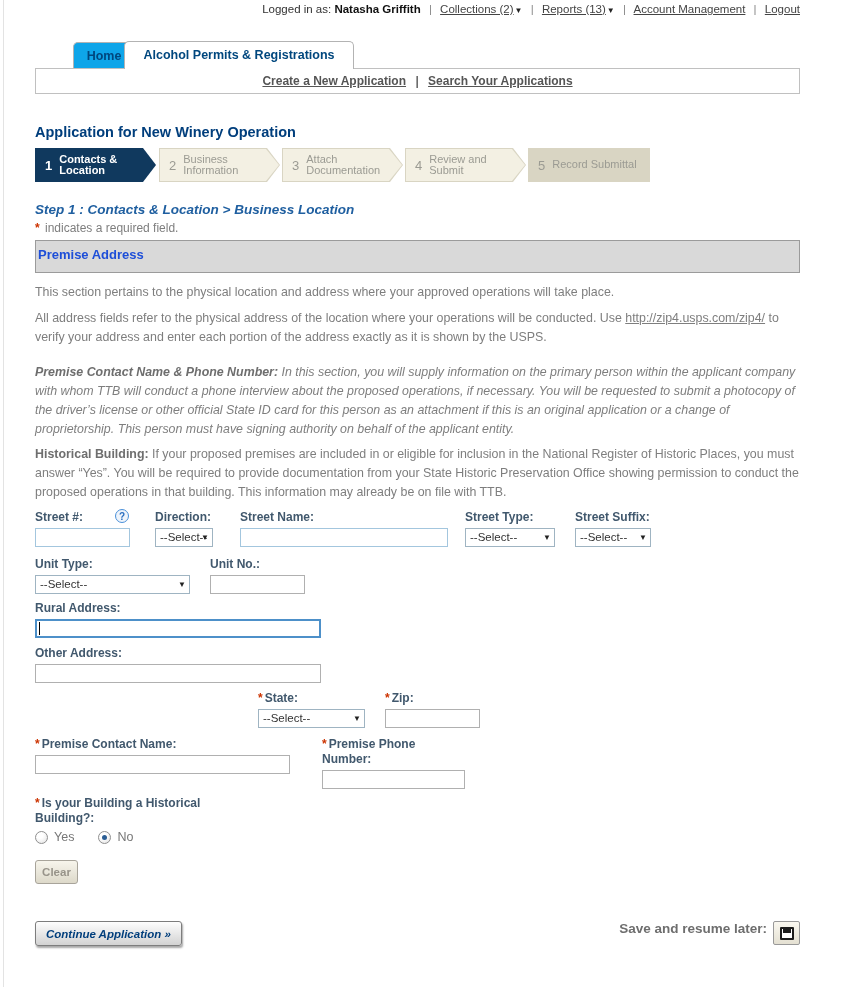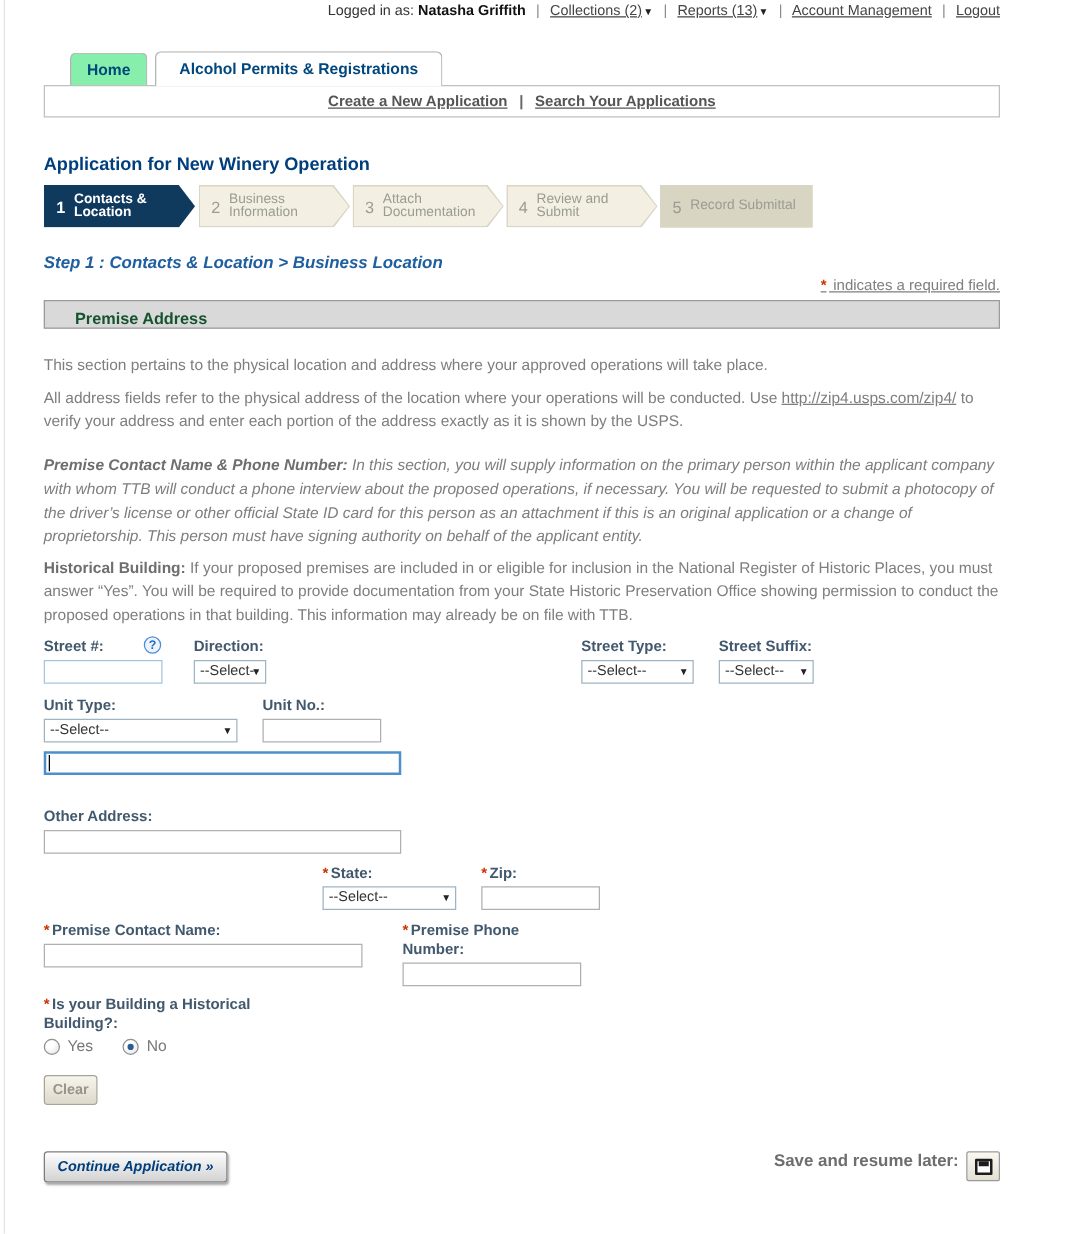--- a/index.html
+++ b/index.html
@@ -10,21 +10,21 @@
 
   
   .topbar { position:absolute; top:3px; left:35px; width:765px; text-align:right; font-size:11.5px; color:#333; white-space:nowrap; }
   .tb-user { font-weight:bold; color:#111; }
   .tb-sep { color:#888; margin:0 5px; }
   .tb-link { color:#444; text-decoration:underline; cursor:pointer; }
   .caret { font-size:8px; color:#222; margin-left:1px; text-decoration:none; display:inline-block; }
 
   
   .tab { position:absolute; height:27px; border:1px solid #b3b3b3; border-bottom:none; border-radius:5px 5px 0 0; font-size:12.5px; font-weight:bold; color:#00477e; text-align:center; line-height:26px; cursor:pointer; }
-  .tab-home { left:56px; top:42px; width:62px; background:#86efac; }
+  .tab-home { left:73px; top:42px; width:62px; background:#0ea5e9; }
   .tab-active { left:124px; top:41px; width:230px; background:#fff; z-index:2; height:28px; }
   .subnav { position:absolute; left:35px; top:68px; width:765px; height:26px; border:1px solid #c0c0c0; background:#fff; text-align:center; line-height:24px; font-size:12px; }
   .subnav a { color:#555; font-weight:bold; text-decoration:underline; cursor:pointer; }
   .subnav .sep { color:#666; margin:0 6px; font-weight:bold; }
 
   
   .page-title { position:absolute; left:35px; top:124px; font-size:14.5px; font-weight:bold; color:#003e7c; }
   .wizard { position:absolute; left:35px; top:148px; height:34px; }
   .step { position:absolute; top:0; height:34px; }
   .step-border { position:absolute; inset:0; }
@@ -34,24 +34,24 @@
   .step .num { font-size:13px; margin-right:7px; }
   .step .lbl { font-size:11px; line-height:11.5px; white-space:pre-line; }
   .step.active .step-fill { background:#10395e; }
   .step.active .num, .step.active .lbl { color:#fff; font-weight:bold; }
   .step.inactive .step-border { background:#d9d5c3; }
   .step.inactive .step-fill { background:#f3f0e3; }
   .step.inactive .num, .step.inactive .lbl { color:#9b9b93; }
   .step5 .step-border { border:1px solid #d9d5c3; background:#f3f0e3; }
 
   .step-heading { position:absolute; left:35px; top:202px; font-size:13.5px; font-weight:bold; font-style:italic; color:#1f5fa0; }
-  .required-note { position:absolute; left:35px; top:221px; width:765px; text-align:right; font-size:12px; color:#7e7e7e;text-decoration:underline; }
+  .required-note { position:absolute; left:35px; top:221px; width:765px; font-size:12px; color:#7e7e7e; }
   .req { color:#cc3300; font-weight:bold; margin-right:2px; }
 
-  .section-bar { position:absolute; left:35px; top:240px; width:765px; height:23px; background:#d9d9d9; border:1px solid #9b9b9b; line-height:27px; padding-left:24px; font-size:13px; font-weight:bold; color:#14532d; }
+  .section-bar { position:absolute; left:35px; top:240px; width:765px; height:33px; background:#d9d9d9; border:1px solid #9b9b9b; line-height:27px; padding-left:2px; font-size:13px; font-weight:bold; color:#1d4ed8; }
 
   .para { position:absolute; left:35px; width:765px; font-size:12.4px; line-height:19px; color:#7e7e7e; }
   .para b { color:#6e6e6e; }
   .para a { color:#7e7e7e; text-decoration:underline; cursor:pointer; }
 
   
   .form-area { position:absolute; left:35px; top:0; width:765px; height:987px; pointer-events:none; }
   .form-area > * { pointer-events:auto; }
   .field { position:absolute; }
   .flabel { display:block; font-size:12px; font-weight:bold; color:#41586d; margin-bottom:3px; line-height:15px; }
@@ -173,39 +173,44 @@
 
     <div class="field" style="left:0;top:510px;">
       <label class="flabel"><span>Street #:</span></label>
       <span class="help">?</span>
       <input class="tinput blue" style="width: 95px;" value="">
     </div>
     <div class="field" style="left:120px;top:510px;">
       <label class="flabel"><span>Direction:</span></label>
       <div class="sel" style="width:58px;"><span>--Select--</span><span class="selarrow">▼</span></div>
     </div>
+    <div class="field" style="left:205px;top:510px;">
+      <label class="flabel"><span>Street Name:</span></label>
+      <input class="tinput blue" style="width: 208px;" value="">
+    </div>
     <div class="field" style="left:430px;top:510px;">
       <label class="flabel"><span>Street Type:</span></label>
       <div class="sel" style="width:90px;"><span>--Select--</span><span class="selarrow">▼</span></div>
     </div>
     <div class="field" style="left:540px;top:510px;">
       <label class="flabel"><span>Street Suffix:</span></label>
       <div class="sel" style="width:76px;"><span>--Select--</span><span class="selarrow">▼</span></div>
     </div>
 
     <div class="field" style="left:0;top:557px;">
       <label class="flabel"><span>Unit Type:</span></label>
       <div class="sel" style="width:155px;"><span>--Select--</span><span class="selarrow">▼</span></div>
     </div>
     <div class="field" style="left:175px;top:557px;">
       <label class="flabel"><span>Unit No.:</span></label>
       <input class="tinput" style="width: 95px;" value="">
     </div>
 
     <div class="field" style="left:0;top:601px;">
+      <label class="flabel"><span>Rural Address:</span></label>
       <div class="inwrap">
         <input class="tinput focused" style="width: 286px;" value="">
         <div class="cursorbar"></div>
       </div>
     </div>
 
     <div class="field" style="left:0;top:646px;">
       <label class="flabel"><span>Other Address:</span></label>
       <input class="tinput" style="width: 286px;" value="">
     </div>

